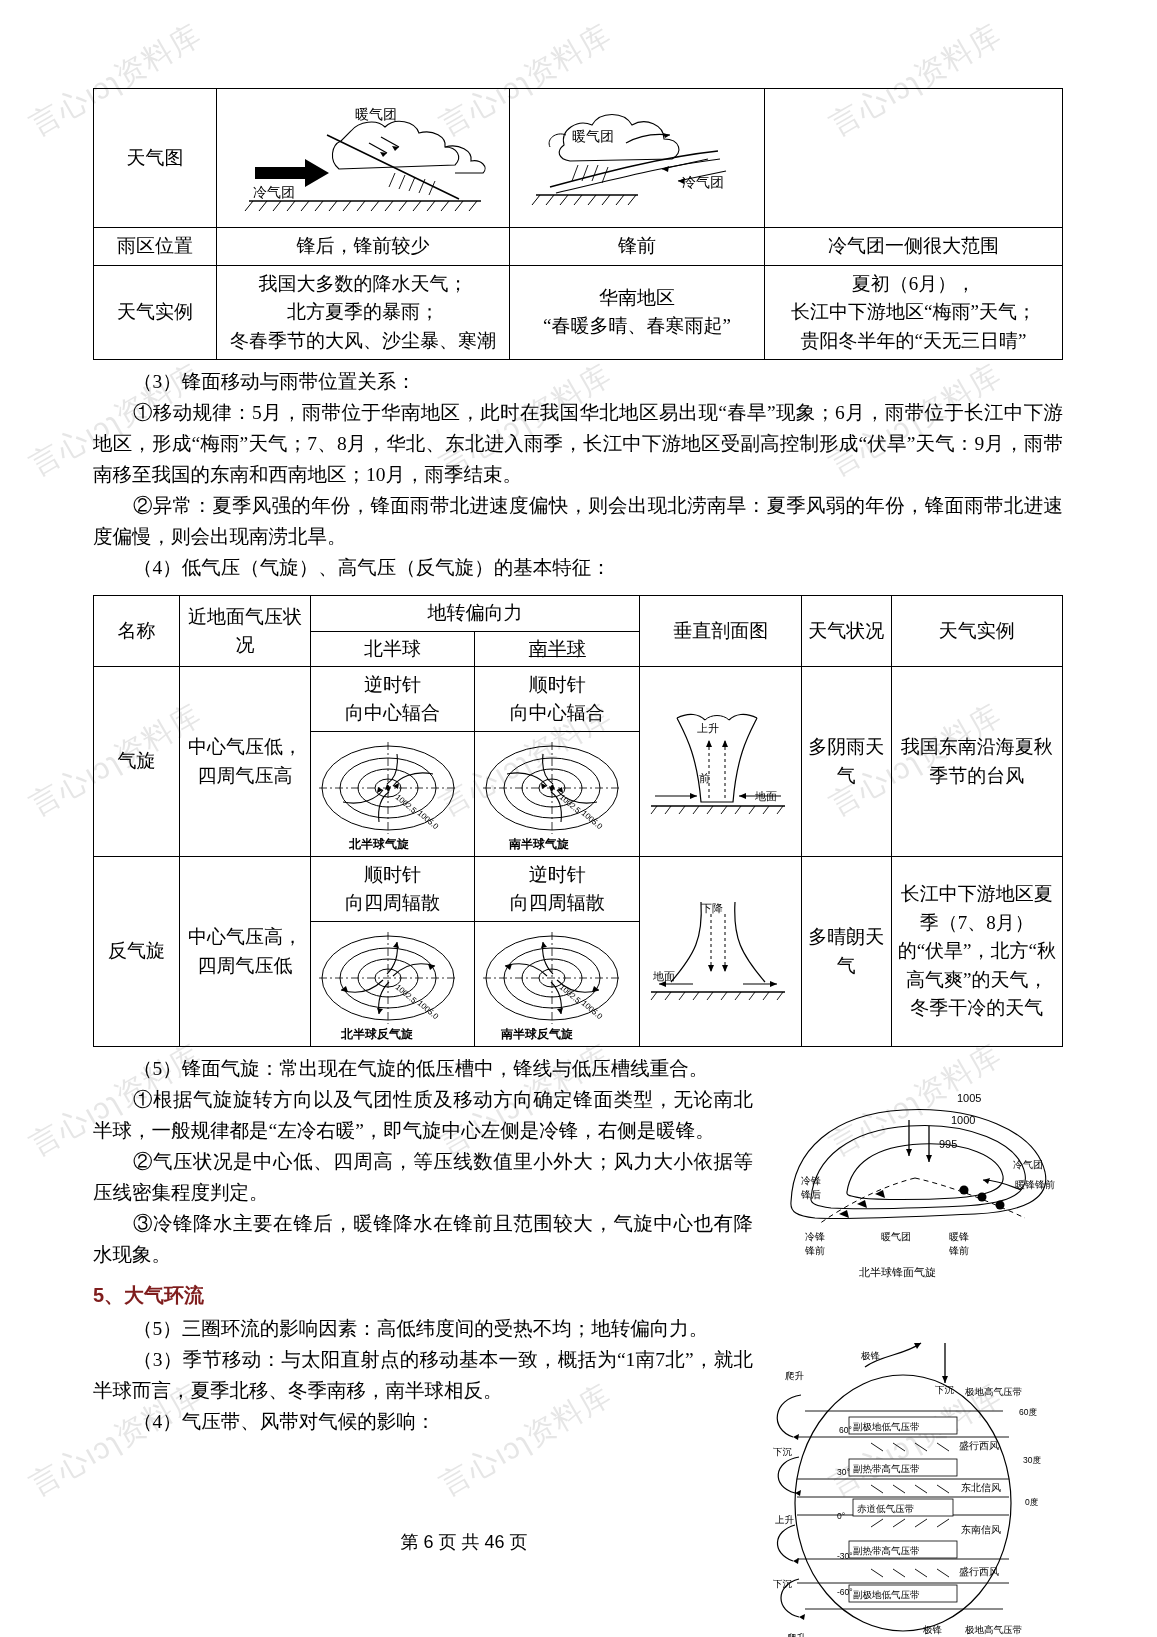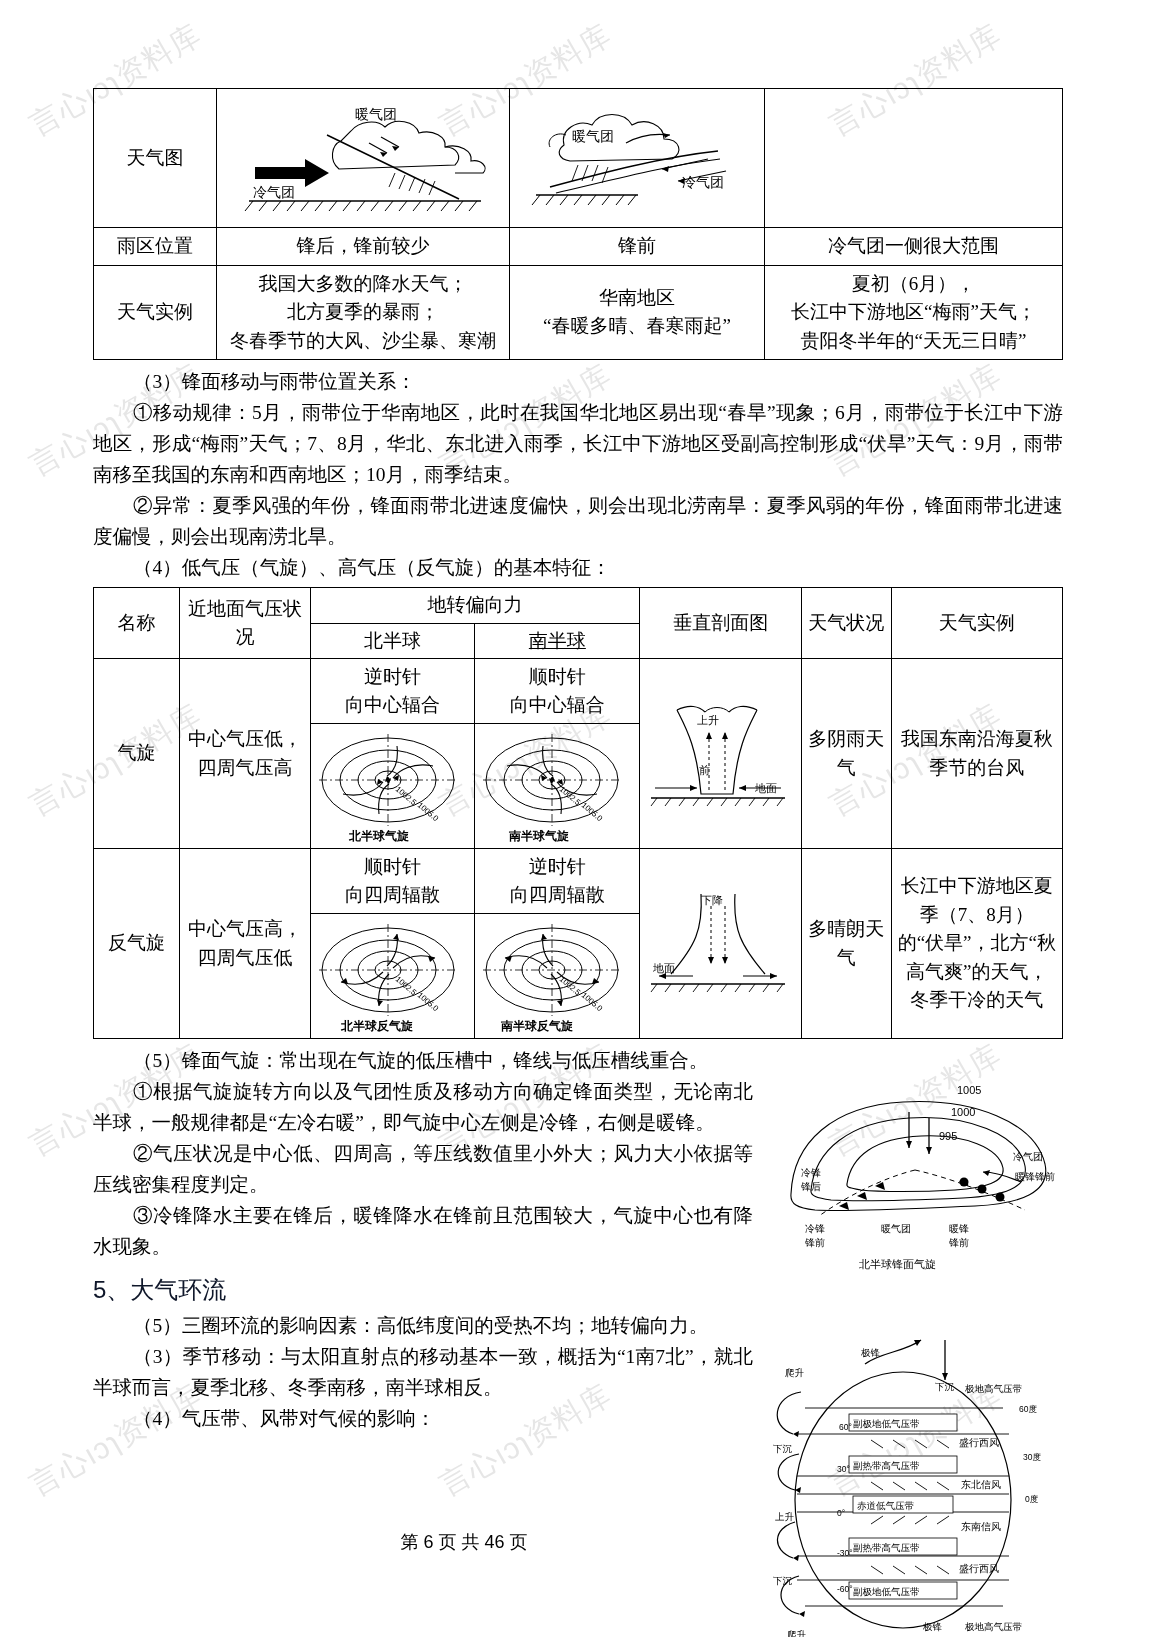--- a/index.html
+++ b/index.html
@@ -25,31 +25,31 @@
     letter-spacing:1px;
   }
 
   .content { position:absolute; left:93px; top:88px; width:970px; }
 
   table.tbl { border-collapse:collapse; width:970px; }
   table.tbl td { border:1px solid #000; text-align:center; vertical-align:middle; font-size:19px; line-height:1.5; padding:4px 6px; }
 
   .para { font-size:19.5px; line-height:31px; text-align:justify; margin:0; }
 
-  .sec-head { color:#0f172a; font-size:24px; font-weight:normal; font-family:"Liberation Sans", sans-serif; }
+  .sec-head { color:#7f1d1d; font-size:20px; font-weight:bold; font-family:"Liberation Sans", sans-serif; }
 
   .footer { position:absolute; left:0; top:1530px; width:928px; text-align:center; font-size:18px; font-family:"Liberation Sans", sans-serif; }
 
   svg { display:block; }
 
   .r1 td { height:130px; }
   .cellname { width:110px; }
 
   
-  table.t2 { border-collapse:collapse; width:970px; margin-top:4px;border-radius:15px; }
+  table.t2 { border-collapse:collapse; width:970px; margin-top:12px;border-radius:15px; }
   table.t2 td, table.t2 th { border:1px solid #000; text-align:center; vertical-align:middle; font-size:19px; line-height:1.5; padding:3px 5px; font-weight:normal; }
 </style>
 </head>
 <body>
 
 <div class="page">
 
   <div class="wm" style="left:20px;  top:60px;">言心ıɔɿ资料库</div>
   <div class="wm" style="left:430px; top:60px;">言心ıɔɿ资料库</div>
   <div class="wm" style="left:820px; top:60px;">言心ıɔɿ资料库</div>

